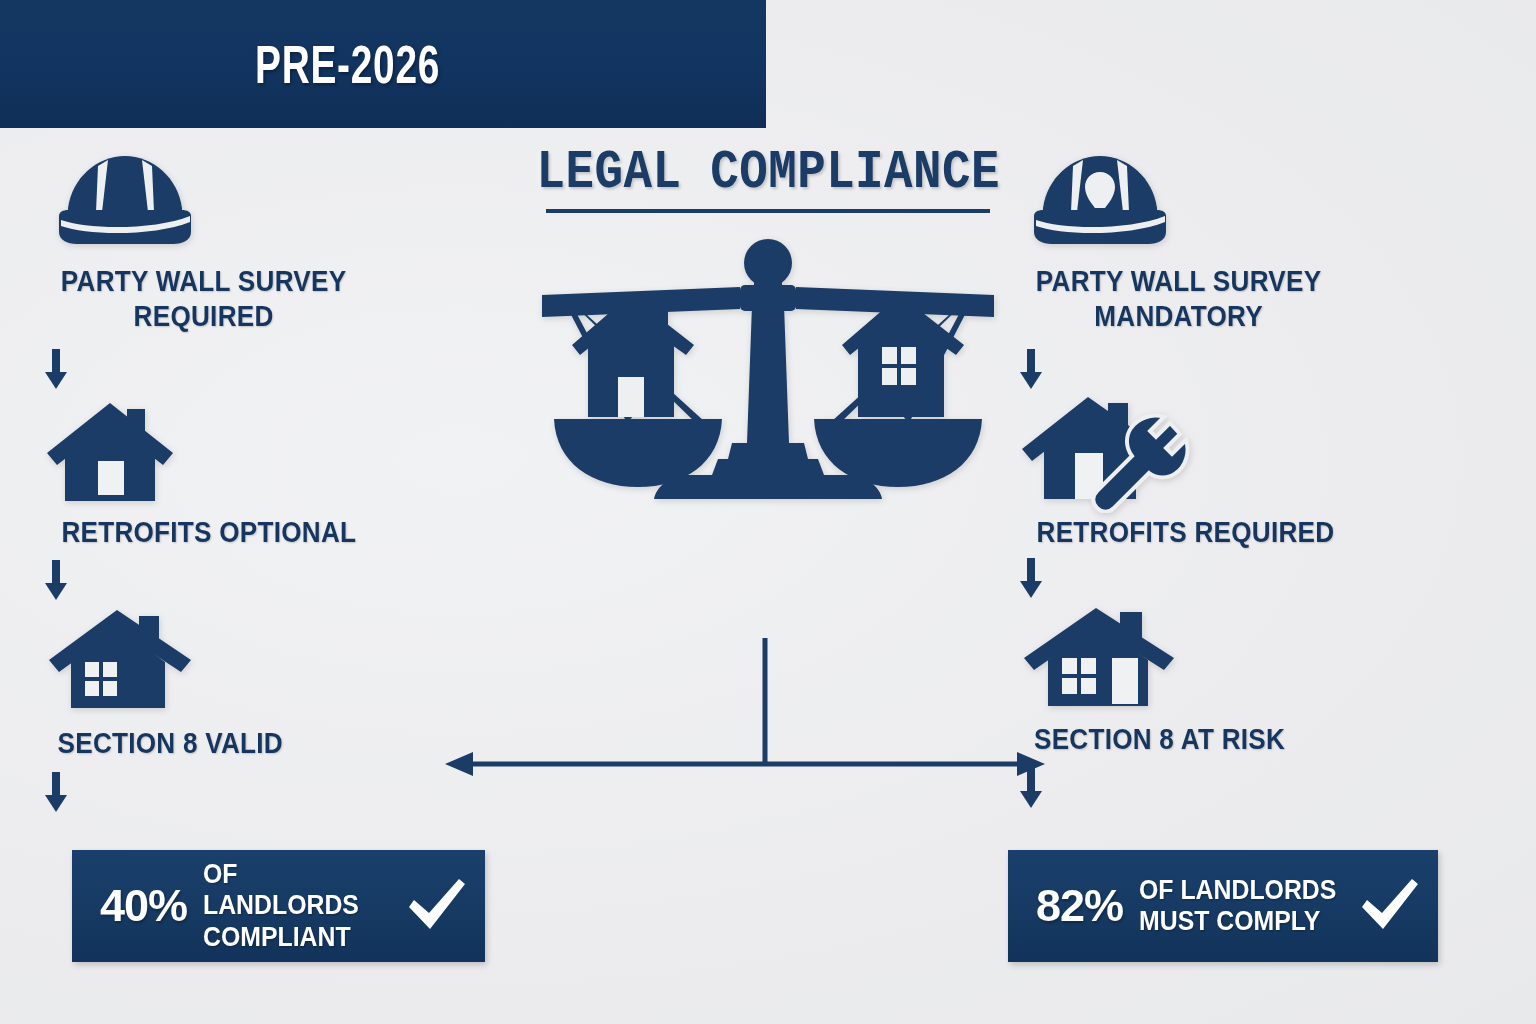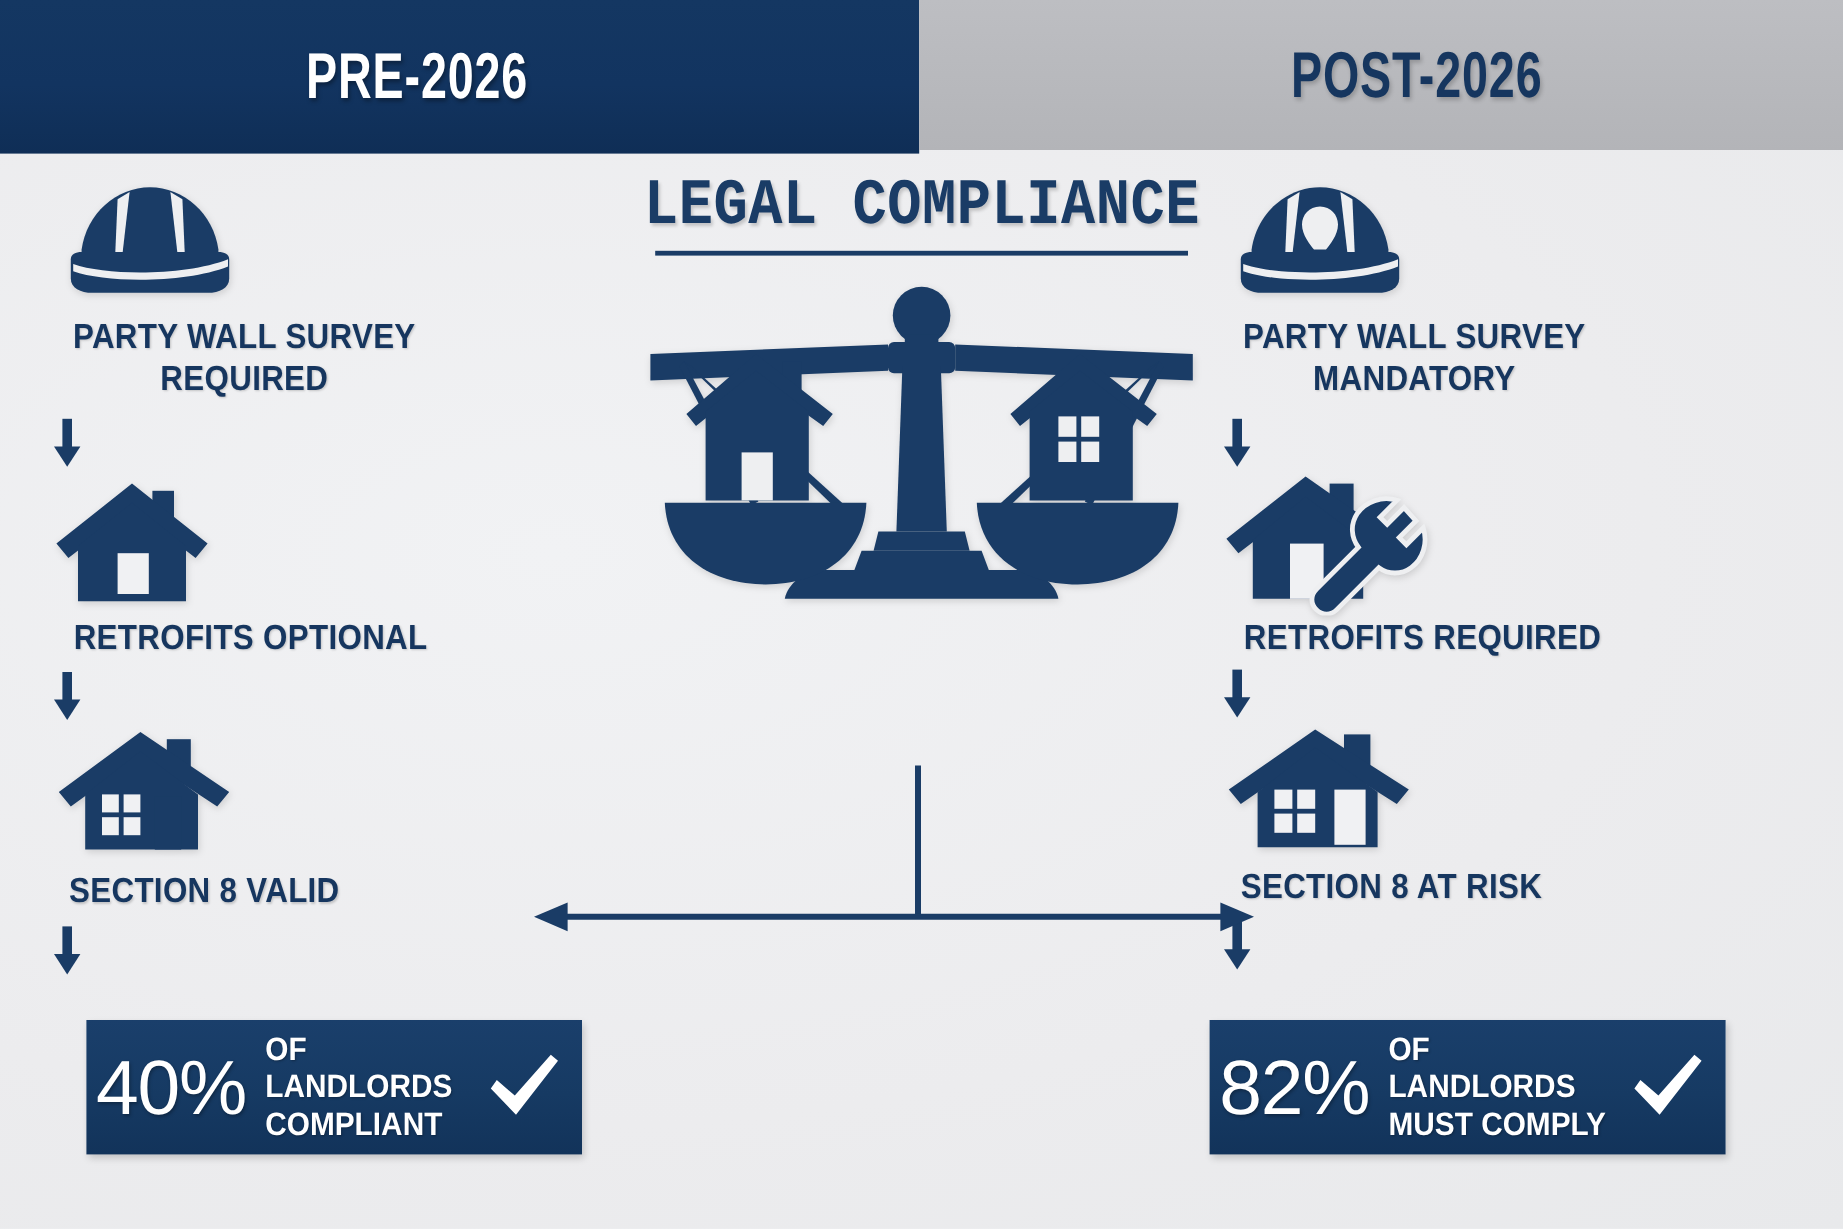--- a/index.html
+++ b/index.html
@@ -158,24 +158,24 @@
     background: linear-gradient(180deg, #1a3f6b 0%, #163a63 55%, #12335a 100%);
     display: flex;
     align-items: center;
     box-shadow: 2px 3px 6px rgba(0,0,0,0.18);
   }
   .banner-left  { left: 72px;   top: 850px; width: 413px; }
   .banner-right { left: 1008px; top: 850px; width: 430px; }
 
   .banner-pct {
     color: #ffffff;
-    font-weight: normal;
-    font-size: 64px;
+    font-weight: bold;
+    font-size: 45px;
     letter-spacing: -1px;
-    margin-left: 8px;
+    margin-left: 28px;
     text-shadow: 1px 2px 3px rgba(0,0,0,0.3);
     white-space: nowrap;
   }
   .banner-text {
     color: #ffffff;
     font-weight: bold;
     font-size: 27px;
     line-height: 1.16;
     margin-left: 16px;
     transform: scaleX(0.92);
@@ -191,23 +191,20 @@
 </style>
 </head>
 <body>
 
 <div class="stage">
 
   <div class="header">
     <div class="header-left">
       <div class="header-title left">PRE-2026</div>
     </div>
-    <div class="header-right">
-      <div class="header-title right">POST-2026</div>
-    </div>
   </div>
 
   <div class="col col-left">
 
     <div class="icon-wrap" style="margin-top:22px">
       <svg width="160" height="100" viewBox="0 0 160 100">
         <g fill="#1a3c66">
           <path d="M80 6 C108 6 133 28 137 58 L137 66 L23 66 L23 58 C27 28 52 6 80 6 Z"></path>
         </g>
         <g fill="#eeeff1">

